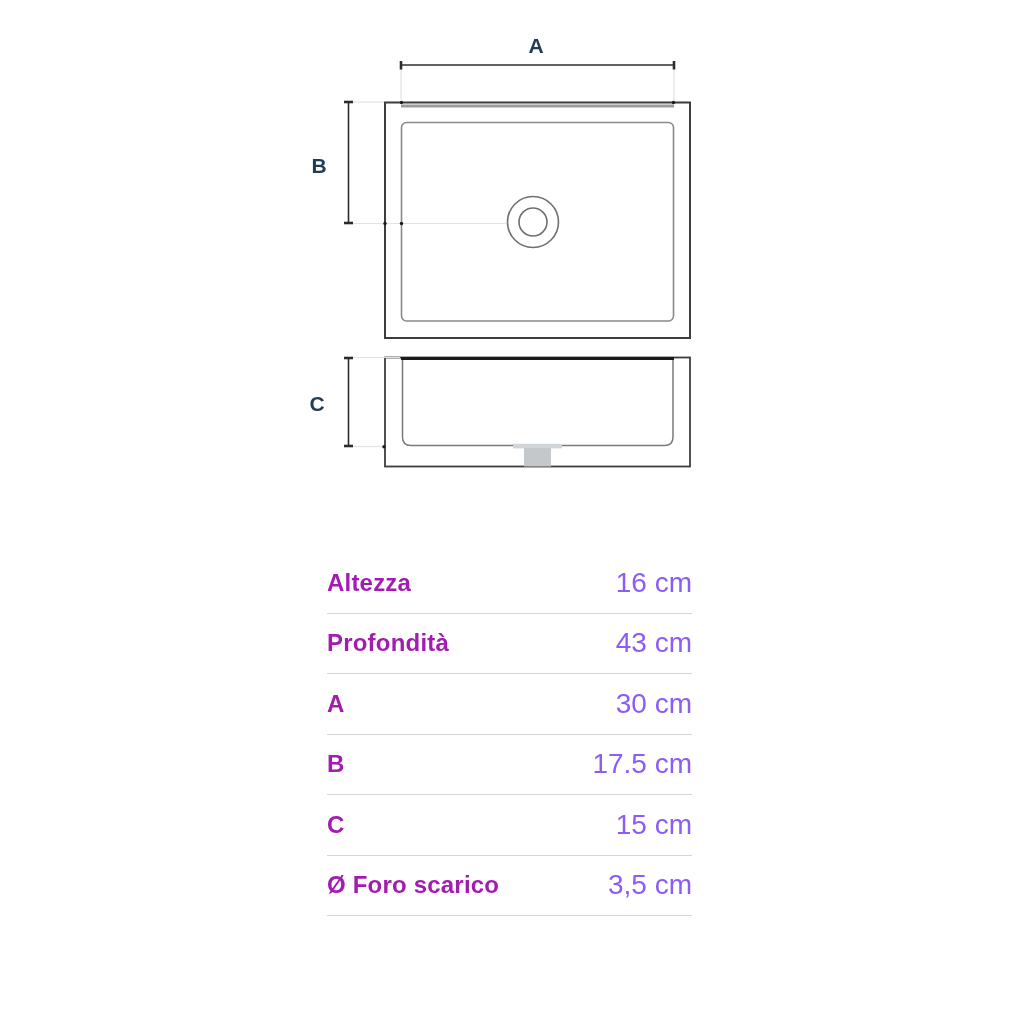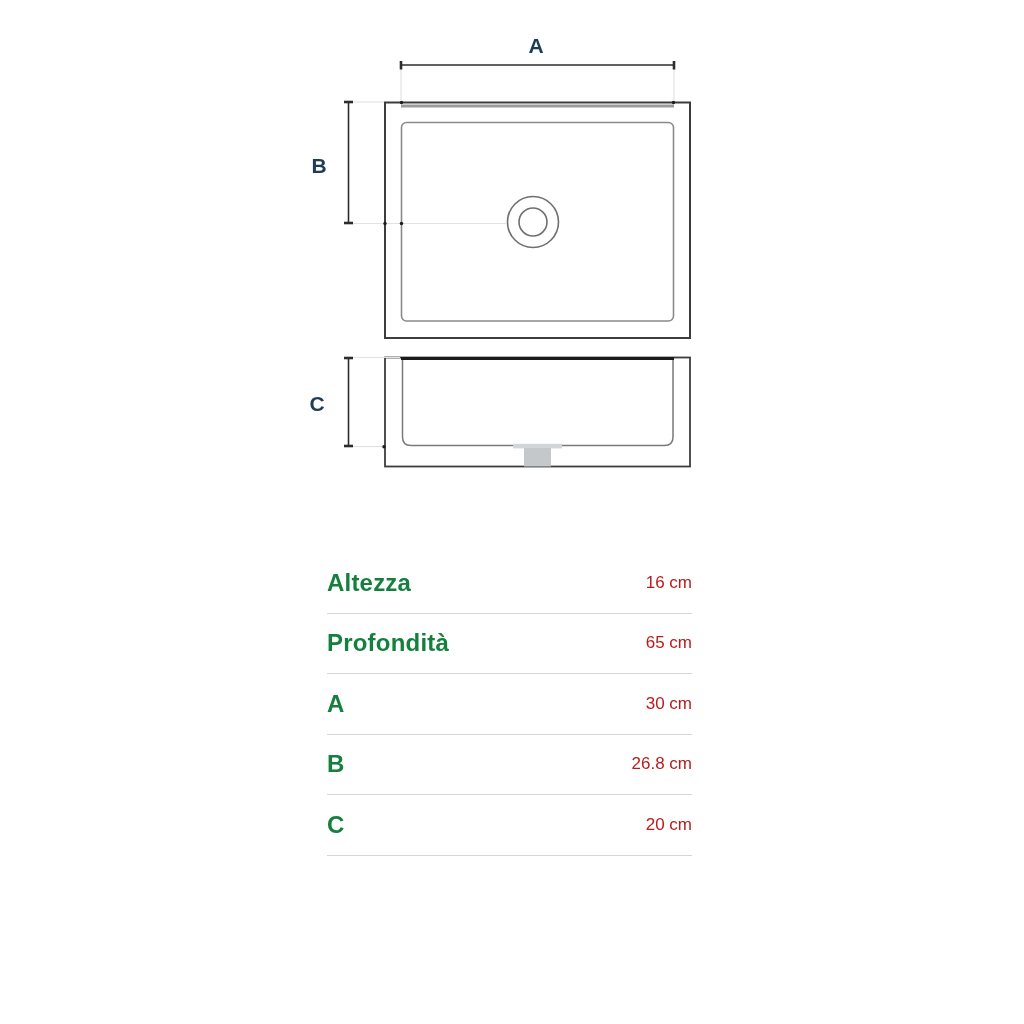--- a/index.html
+++ b/index.html
@@ -24,27 +24,27 @@
     box-sizing: border-box;
     height: 60.5px;
     display: flex;
     justify-content: space-between;
     align-items: center;
     border-bottom: 1px solid #d6d6d6;
   }
   .spec-label {
     font-size: 24px;
     font-weight: bold;
-    color: #15803d;
+    color: #a21caf;
     letter-spacing: 0.2px;
   }
   .spec-value {
-    font-size: 17px;
+    font-size: 28px;
     font-weight: 400;
-    color: #b91c1c;
+    color: #8b5cf6;
   }
   .dim-label {
     font-family: "Liberation Sans", sans-serif;
     font-size: 21px;
     font-weight: bold;
   }
 </style>
 </head>
 <body>
 
@@ -107,27 +107,31 @@
   </g>
 </svg>
 
 <div class="spec-table">
   <div class="spec-row">
     <span class="spec-label">Altezza</span>
     <span class="spec-value">16 cm</span>
   </div>
   <div class="spec-row">
     <span class="spec-label">Profondità</span>
-    <span class="spec-value">65 cm</span>
+    <span class="spec-value">43 cm</span>
   </div>
   <div class="spec-row">
     <span class="spec-label">A</span>
     <span class="spec-value">30 cm</span>
   </div>
   <div class="spec-row">
     <span class="spec-label">B</span>
-    <span class="spec-value">26.8 cm</span>
+    <span class="spec-value">17.5 cm</span>
   </div>
   <div class="spec-row">
     <span class="spec-label">C</span>
-    <span class="spec-value">20 cm</span>
+    <span class="spec-value">15 cm</span>
+  </div>
+  <div class="spec-row">
+    <span class="spec-label">Ø Foro scarico</span>
+    <span class="spec-value">3,5 cm</span>
   </div>
 </div>
 
 </body></html>

